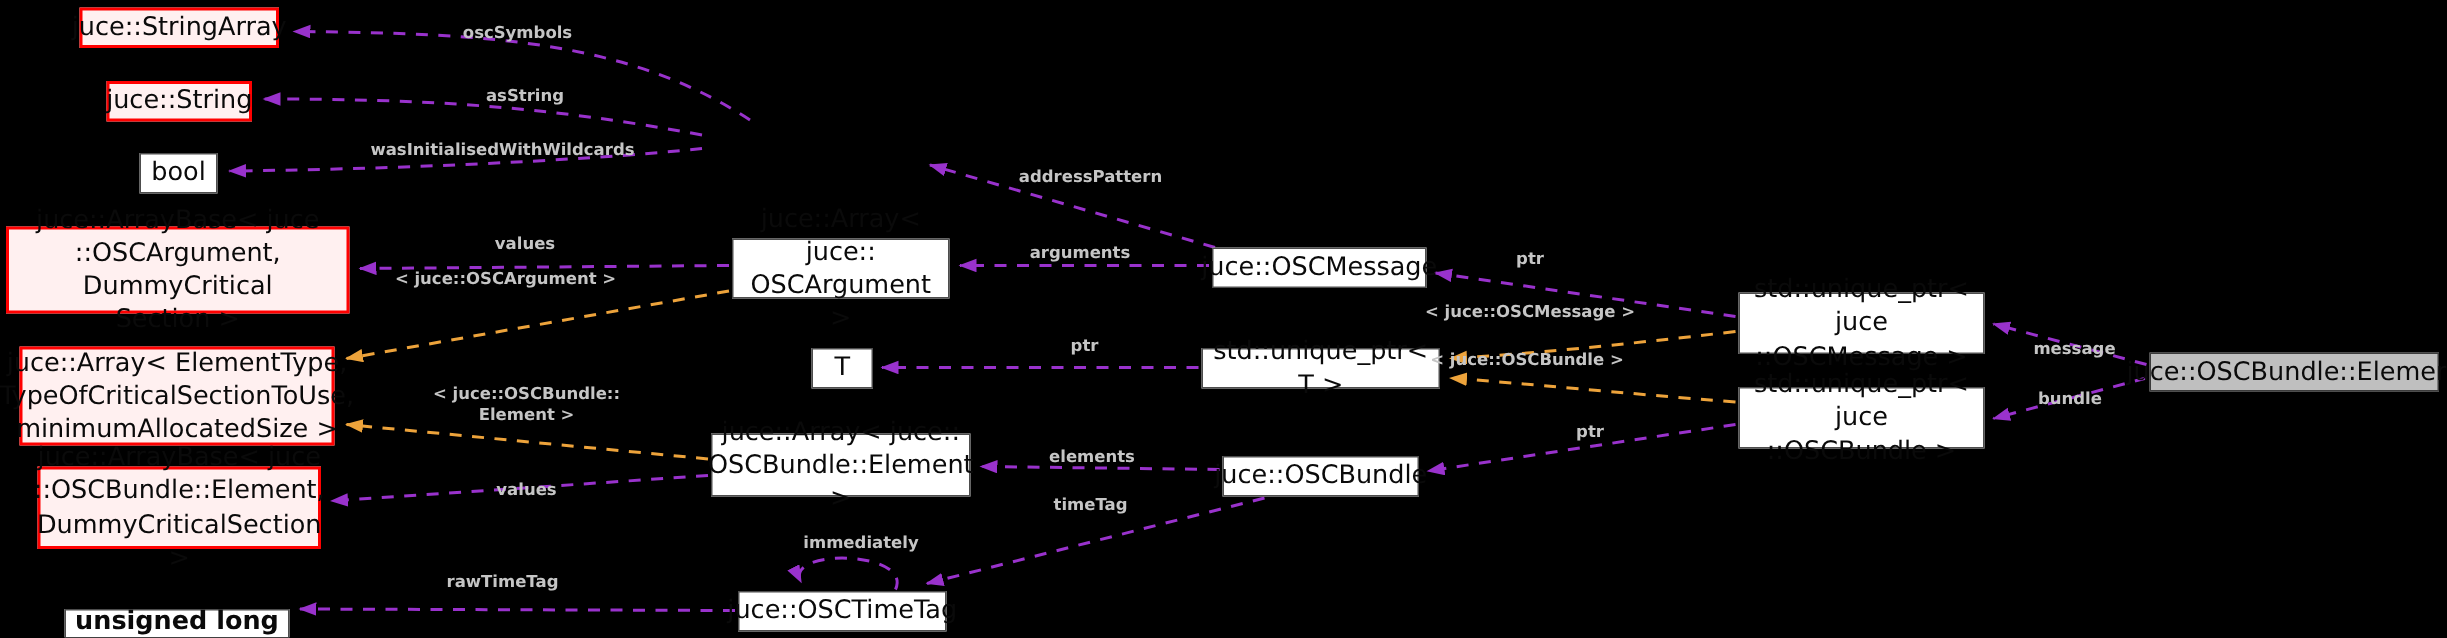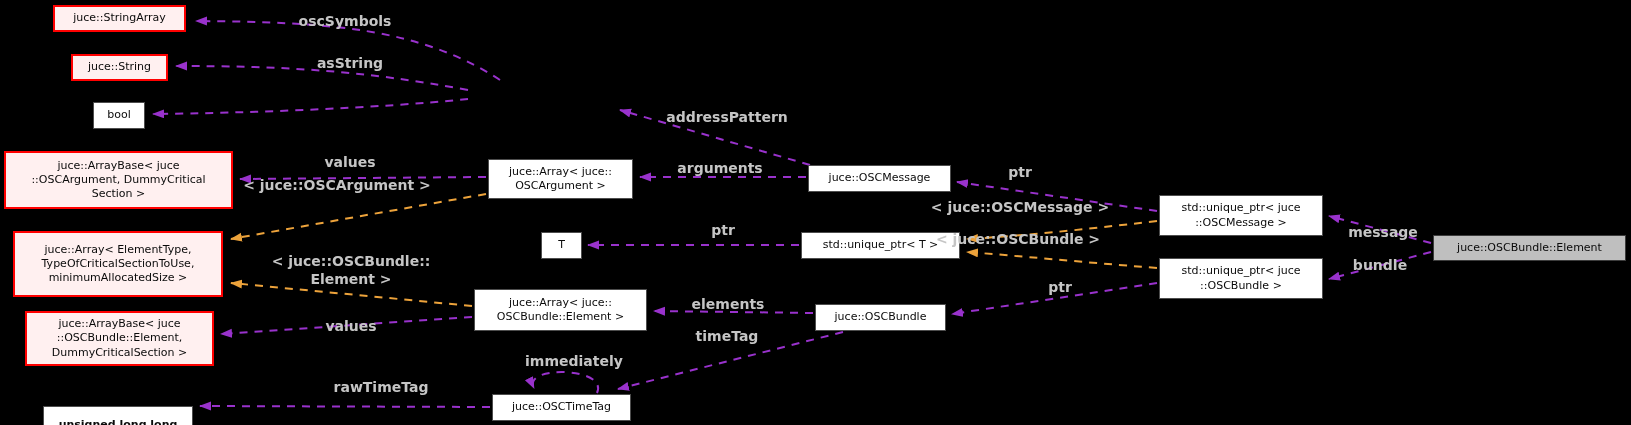--- a/index.html
+++ b/index.html
@@ -34,40 +34,40 @@
   #arrow-p path { fill: var(--edge-purple, #9932CC); }
   #arrow-o path { fill: var(--edge-orange, #EDA33B); }
   .node {
     position: absolute;
     box-sizing: border-box;
     display: flex;
     align-items: center;
     justify-content: center;
     text-align: center;
     white-space: pre-line;
-    font-size: 11px;
+    font-size: 17px;
     line-height: 1.3;
     color: #0a0a0a;
     background: var(--node-fill-white, #fff);
     border: 1.5px solid var(--node-border-gray, #4d4d4d);
     padding: 1px 5px;
   }
   .node.red {
     border: 2px solid var(--node-border-red, #f00);
     background: var(--node-fill-pink, #fff0f0);
   }
   .node.main {
     background: var(--main-node-fill, #bfbfbf);
     border-color: #3c3c3c;
     text-align: center;
   }
   .edge-label {
     position: absolute;
     transform: translate(-50%, -50%);
-    font-size: 14px;
+    font-size: 11px;
     font-weight: 600;
     line-height: 1.25;
     color: var(--edge-label-color, #c5c5c5);
     white-space: pre-line;
     text-align: center;
     pointer-events: none;
   }
 </style>
 </head>
 <body>
@@ -130,32 +130,33 @@
   <div class="node" style="left:815px; top:304px; width:131px; height:27px;">juce::OSCBundle</div>
   <div class="node" style="left:801px; top:232px; width:159px; height:27px;">std::unique_ptr&lt; T &gt;</div>
   <div class="node" style="left:1159px;top:195px; width:164px; height:41px;">std::unique_ptr&lt; juce
 ::OSCMessage &gt;</div>
   <div class="node" style="left:1159px;top:258px; width:164px; height:41px;">std::unique_ptr&lt; juce
 ::OSCBundle &gt;</div>
   <div class="node main" style="left:1433px;top:235px; width:193px; height:26px;">juce::OSCBundle::Element</div>
 
   <div class="edge-label" style="left:345px;  top:22px;">oscSymbols</div>
   <div class="edge-label" style="left:350px;  top:64px;">asString</div>
+  <div class="edge-label" style="left:335px;  top:100px;">wasInitialisedWithWildcards</div>
   <div class="edge-label" style="left:727px;  top:118px;">addressPattern</div>
   <div class="edge-label" style="left:720px;  top:169px;">arguments</div>
   <div class="edge-label" style="left:350px;  top:163px;">values</div>
   <div class="edge-label" style="left:337px;  top:186px;">&lt; juce::OSCArgument &gt;</div>
   <div class="edge-label" style="left:351px;  top:270px;">&lt; juce::OSCBundle::
 Element &gt;</div>
   <div class="edge-label" style="left:723px;  top:231px;">ptr</div>
   <div class="edge-label" style="left:1020px; top:173px;">ptr</div>
   <div class="edge-label" style="left:1020px; top:208px;">&lt; juce::OSCMessage &gt;</div>
   <div class="edge-label" style="left:1018px; top:240px;">&lt; juce::OSCBundle &gt;</div>
   <div class="edge-label" style="left:1060px; top:288px;">ptr</div>
   <div class="edge-label" style="left:1383px; top:233px;">message</div>
   <div class="edge-label" style="left:1380px; top:266px;">bundle</div>
   <div class="edge-label" style="left:728px;  top:305px;">elements</div>
   <div class="edge-label" style="left:727px;  top:337px;">timeTag</div>
   <div class="edge-label" style="left:351px;  top:327px;">values</div>
-  <div class="edge-label" style="left:335px;  top:388px;margin-left:46px;">rawTimeTag</div>
+  <div class="edge-label" style="left:335px;  top:388px;">rawTimeTag</div>
   <div class="edge-label" style="left:562px;  top:362px;margin-left:12px;">immediately</div>
 
 </div>
 
 </body></html>

